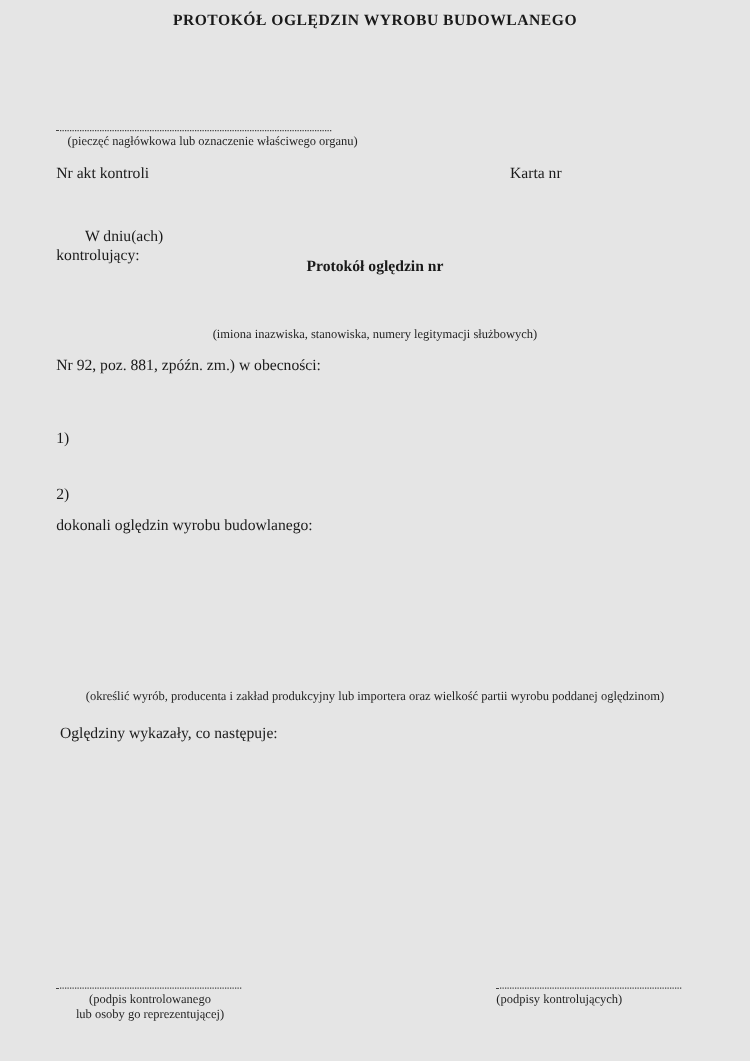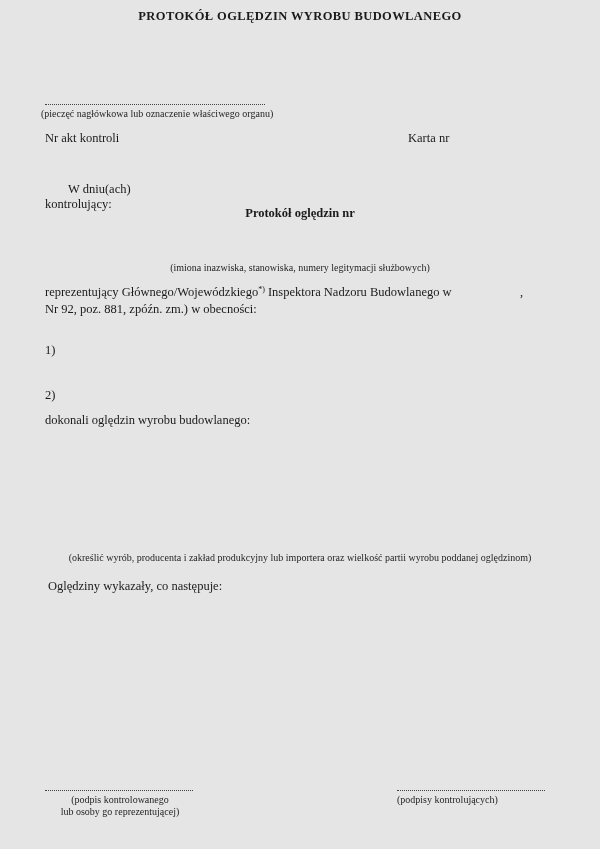--- a/index.html
+++ b/index.html
@@ -29,21 +29,21 @@
   }
   .fill-line {
     height: 8px;
     border-bottom: 1.5px dotted #444;
   }
   .stamp-line { left: 45px; top: 96px; width: 220px; }
   .caption {
     font-size: 10px;
     color: #1f1f1f;
   }
-  .stamp-caption { left: 41px; top: 108px; text-align: right; }
+  .stamp-caption { left: 54px; top: 108px; text-align: right; }
 
   .nr-akt { left: 45px; top: 131px; font-size: 12.5px; }
   .karta  { left: 408px; top: 131px; font-size: 12.5px; }
 
   .subtitle {
     top: 158px;
     left: 0;
     width: 100%;
     text-align: center;
     font-size: 12.5px;
@@ -119,24 +119,20 @@
 
   <div class="abs subtitle">Protokół oględzin nr</div>
 
   <div class="abs date-label">W dniu(ach)</div>
 
   <div class="abs controllers-label">kontrolujący:</div>
 
   <div class="abs caption controllers-caption">(imiona inazwiska, stanowiska, numery legitymacji służbowych)</div>
 
   <div class="abs rep-block">
-    <div class="rep-line1">
-      <span>reprezentujący Głównego/Wojewódzkiego</span><sup class="footnote">*)</sup><span> Inspektora Nadzoru Budowlanego w</span>
-      <span class="rep-comma">,</span>
-    </div>
     <div>Nr 92, poz. 881, zpóźn. zm.) w obecności:</div>
   </div>
 
   <div class="abs item-1">1)</div>
 
   <div class="abs item-2">2)</div>
 
   <div class="abs caption product-caption">(określić wyrób, producenta i zakład produkcyjny lub importera oraz wielkość partii wyrobu poddanej oględzinom)</div>
 
   <div class="abs inspection-intro">dokonali oględzin wyrobu budowlanego:</div>

